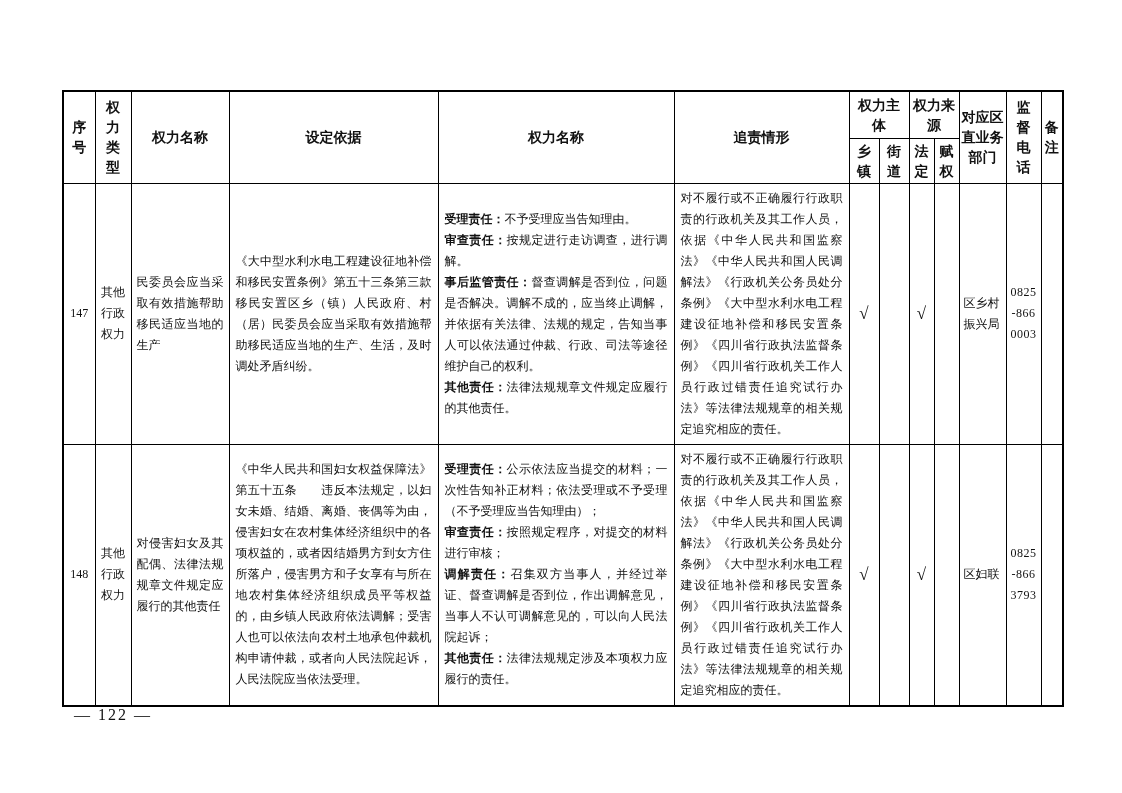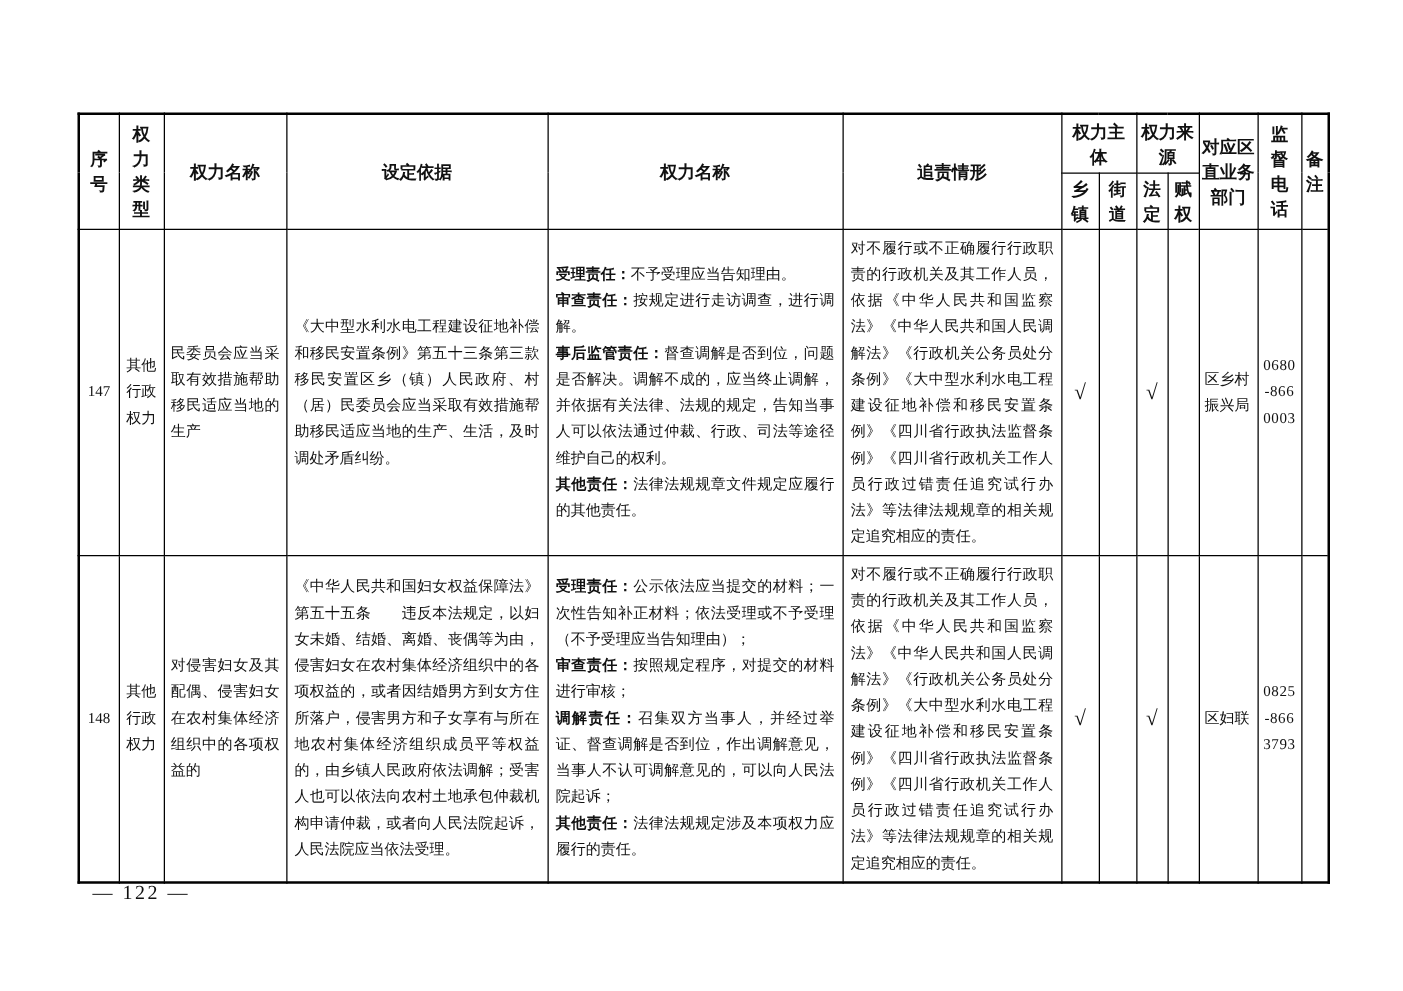--- a/index.html
+++ b/index.html
@@ -125,27 +125,27 @@
             <p class="duty"><span class="duty-label">审查责任：</span><span>按规定进行走访调查，进行调解。</span></p>
             <p class="duty"><span class="duty-label">事后监管责任：</span><span>督查调解是否到位，问题是否解决。调解不成的，应当终止调解，并依据有关法律、法规的规定，告知当事人可以依法通过仲裁、行政、司法等途径维护自己的权利。</span></p>
             <p class="duty"><span class="duty-label">其他责任：</span><span>法律法规规章文件规定应履行的其他责任。</span></p>
           </td>
           <td class="j">对不履行或不正确履行行政职责的行政机关及其工作人员，依据《中华人民共和国监察法》《中华人民共和国人民调解法》《行政机关公务员处分条例》《大中型水利水电工程建设征地补偿和移民安置条例》《四川省行政执法监督条例》《四川省行政机关工作人员行政过错责任追究试行办法》等法律法规规章的相关规定追究相应的责任。</td>
           <td class="check">√</td>
           <td class="check"></td>
           <td class="check">√</td>
           <td class="check"></td>
           <td class="dept">区乡村振兴局</td>
-          <td class="phone">0680-8660003</td>
+          <td class="phone">0825-8660003</td>
           <td class="c"></td>
         </tr>
         <tr class="row-b">
           <td class="c">148</td>
           <td class="c">其他行政权力</td>
-          <td class="name-cell">对侵害妇女及其配偶、侵害妇女在农村集体经济组织中的各项权益的</td>
+          <td class="name-cell">对侵害妇女及其配偶、法律法规规章文件规定应履行的其他责任</td>
           <td class="j">《中华人民共和国妇女权益保障法》第五十五条　　违反本法规定，以妇女未婚、结婚、离婚、丧偶等为由，侵害妇女在农村集体经济组织中的各项权益的，或者因结婚男方到女方住所落户，侵害男方和子女享有与所在地农村集体经济组织成员平等权益的，由乡镇人民政府依法调解；受害人也可以依法向农村土地承包仲裁机构申请仲裁，或者向人民法院起诉，人民法院应当依法受理。</td>
           <td class="duties">
             <p class="duty"><span class="duty-label">受理责任：</span><span>公示依法应当提交的材料；一次性告知补正材料；依法受理或不予受理（不予受理应当告知理由）；</span></p>
             <p class="duty"><span class="duty-label">审查责任：</span><span>按照规定程序，对提交的材料进行审核；</span></p>
             <p class="duty"><span class="duty-label">调解责任：</span><span>召集双方当事人，并经过举证、督查调解是否到位，作出调解意见，当事人不认可调解意见的，可以向人民法院起诉；</span></p>
             <p class="duty"><span class="duty-label">其他责任：</span><span>法律法规规定涉及本项权力应履行的责任。</span></p>
           </td>
           <td class="j">对不履行或不正确履行行政职责的行政机关及其工作人员，依据《中华人民共和国监察法》《中华人民共和国人民调解法》《行政机关公务员处分条例》《大中型水利水电工程建设征地补偿和移民安置条例》《四川省行政执法监督条例》《四川省行政机关工作人员行政过错责任追究试行办法》等法律法规规章的相关规定追究相应的责任。</td>
           <td class="check">√</td>
           <td class="check"></td>

